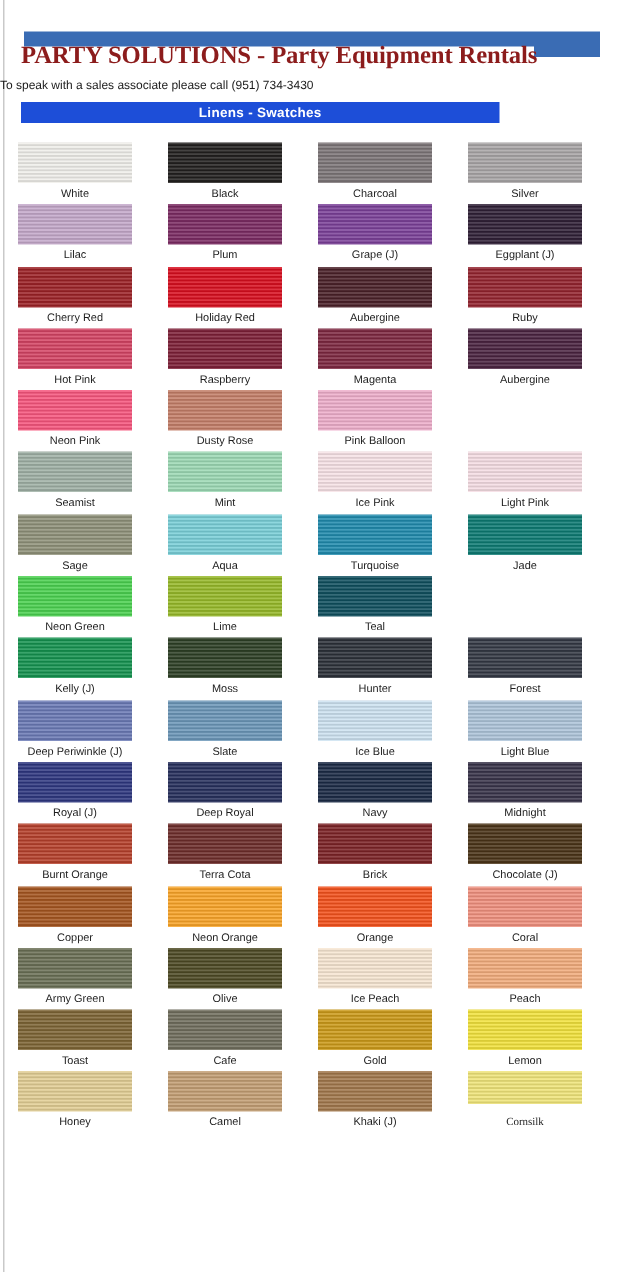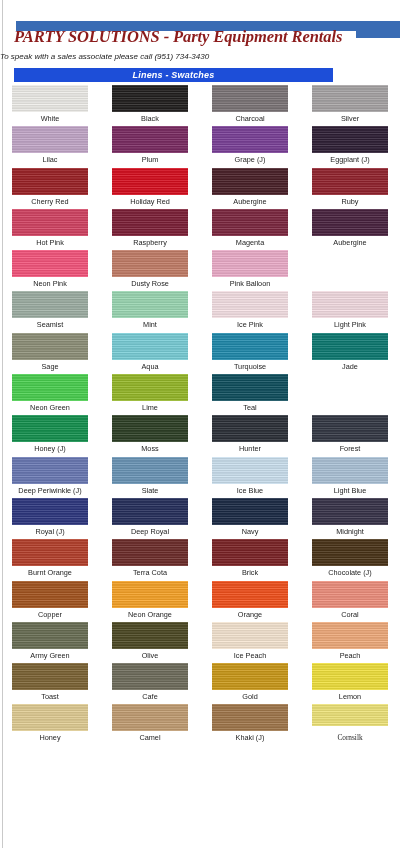--- a/index.html
+++ b/index.html
@@ -27,21 +27,20 @@
     top: 0;
     width: 1px;
     height: 848px;
     background: #c9c9c9;
   }
 
   
   .header {
     position: relative;
     height: 66px;
-    font-style: italic;
   }
   .blue-bar {
     position: absolute;
     left: 16px;
     top: 21px;
     width: 384px;
     height: 17px;
     background: #3a6cb4;
   }
   .blue-bar-notch {
@@ -84,21 +83,21 @@
     font-weight: bold;
     text-align: center;
     line-height: 14px;
     letter-spacing: 0.2px;
   }
 
   
   .grid {
     position: absolute;
     left: 0;
-    top: 85px;
+    top: 95px;
     width: 412px;
   }
   .row {
     display: flex;
     width: 400px;
     height: 41.3px;
   }
   .cell {
     width: 100px;
     display: flex;
@@ -271,21 +270,21 @@
           <div class="label">Lime</div>
         </div>
         <div class="cell">
           <div class="swatch" style="background-color: rgb(15, 79, 94); background-image: repeating-linear-gradient(rgba(255, 255, 255, 0.16) 0px, rgba(255, 255, 255, 0.16) 1px, rgba(0, 0, 0, 0.1) 1px, rgba(0, 0, 0, 0.1) 2.4px);"></div>
           <div class="label">Teal</div>
         </div>
       </div>
       <div class="row">
         <div class="cell">
           <div class="swatch" style="background-color: rgb(20, 146, 79); background-image: repeating-linear-gradient(rgba(255, 255, 255, 0.16) 0px, rgba(255, 255, 255, 0.16) 1px, rgba(0, 0, 0, 0.1) 1px, rgba(0, 0, 0, 0.1) 2.4px);"></div>
-          <div class="label">Honey (J)</div>
+          <div class="label">Kelly (J)</div>
         </div>
         <div class="cell">
           <div class="swatch" style="background-color: rgb(45, 63, 37); background-image: repeating-linear-gradient(rgba(255, 255, 255, 0.16) 0px, rgba(255, 255, 255, 0.16) 1px, rgba(0, 0, 0, 0.1) 1px, rgba(0, 0, 0, 0.1) 2.4px);"></div>
           <div class="label">Moss</div>
         </div>
         <div class="cell">
           <div class="swatch" style="background-color: rgb(43, 48, 56); background-image: repeating-linear-gradient(rgba(255, 255, 255, 0.16) 0px, rgba(255, 255, 255, 0.16) 1px, rgba(0, 0, 0, 0.1) 1px, rgba(0, 0, 0, 0.1) 2.4px);"></div>
           <div class="label">Hunter</div>
         </div>
         <div class="cell">

